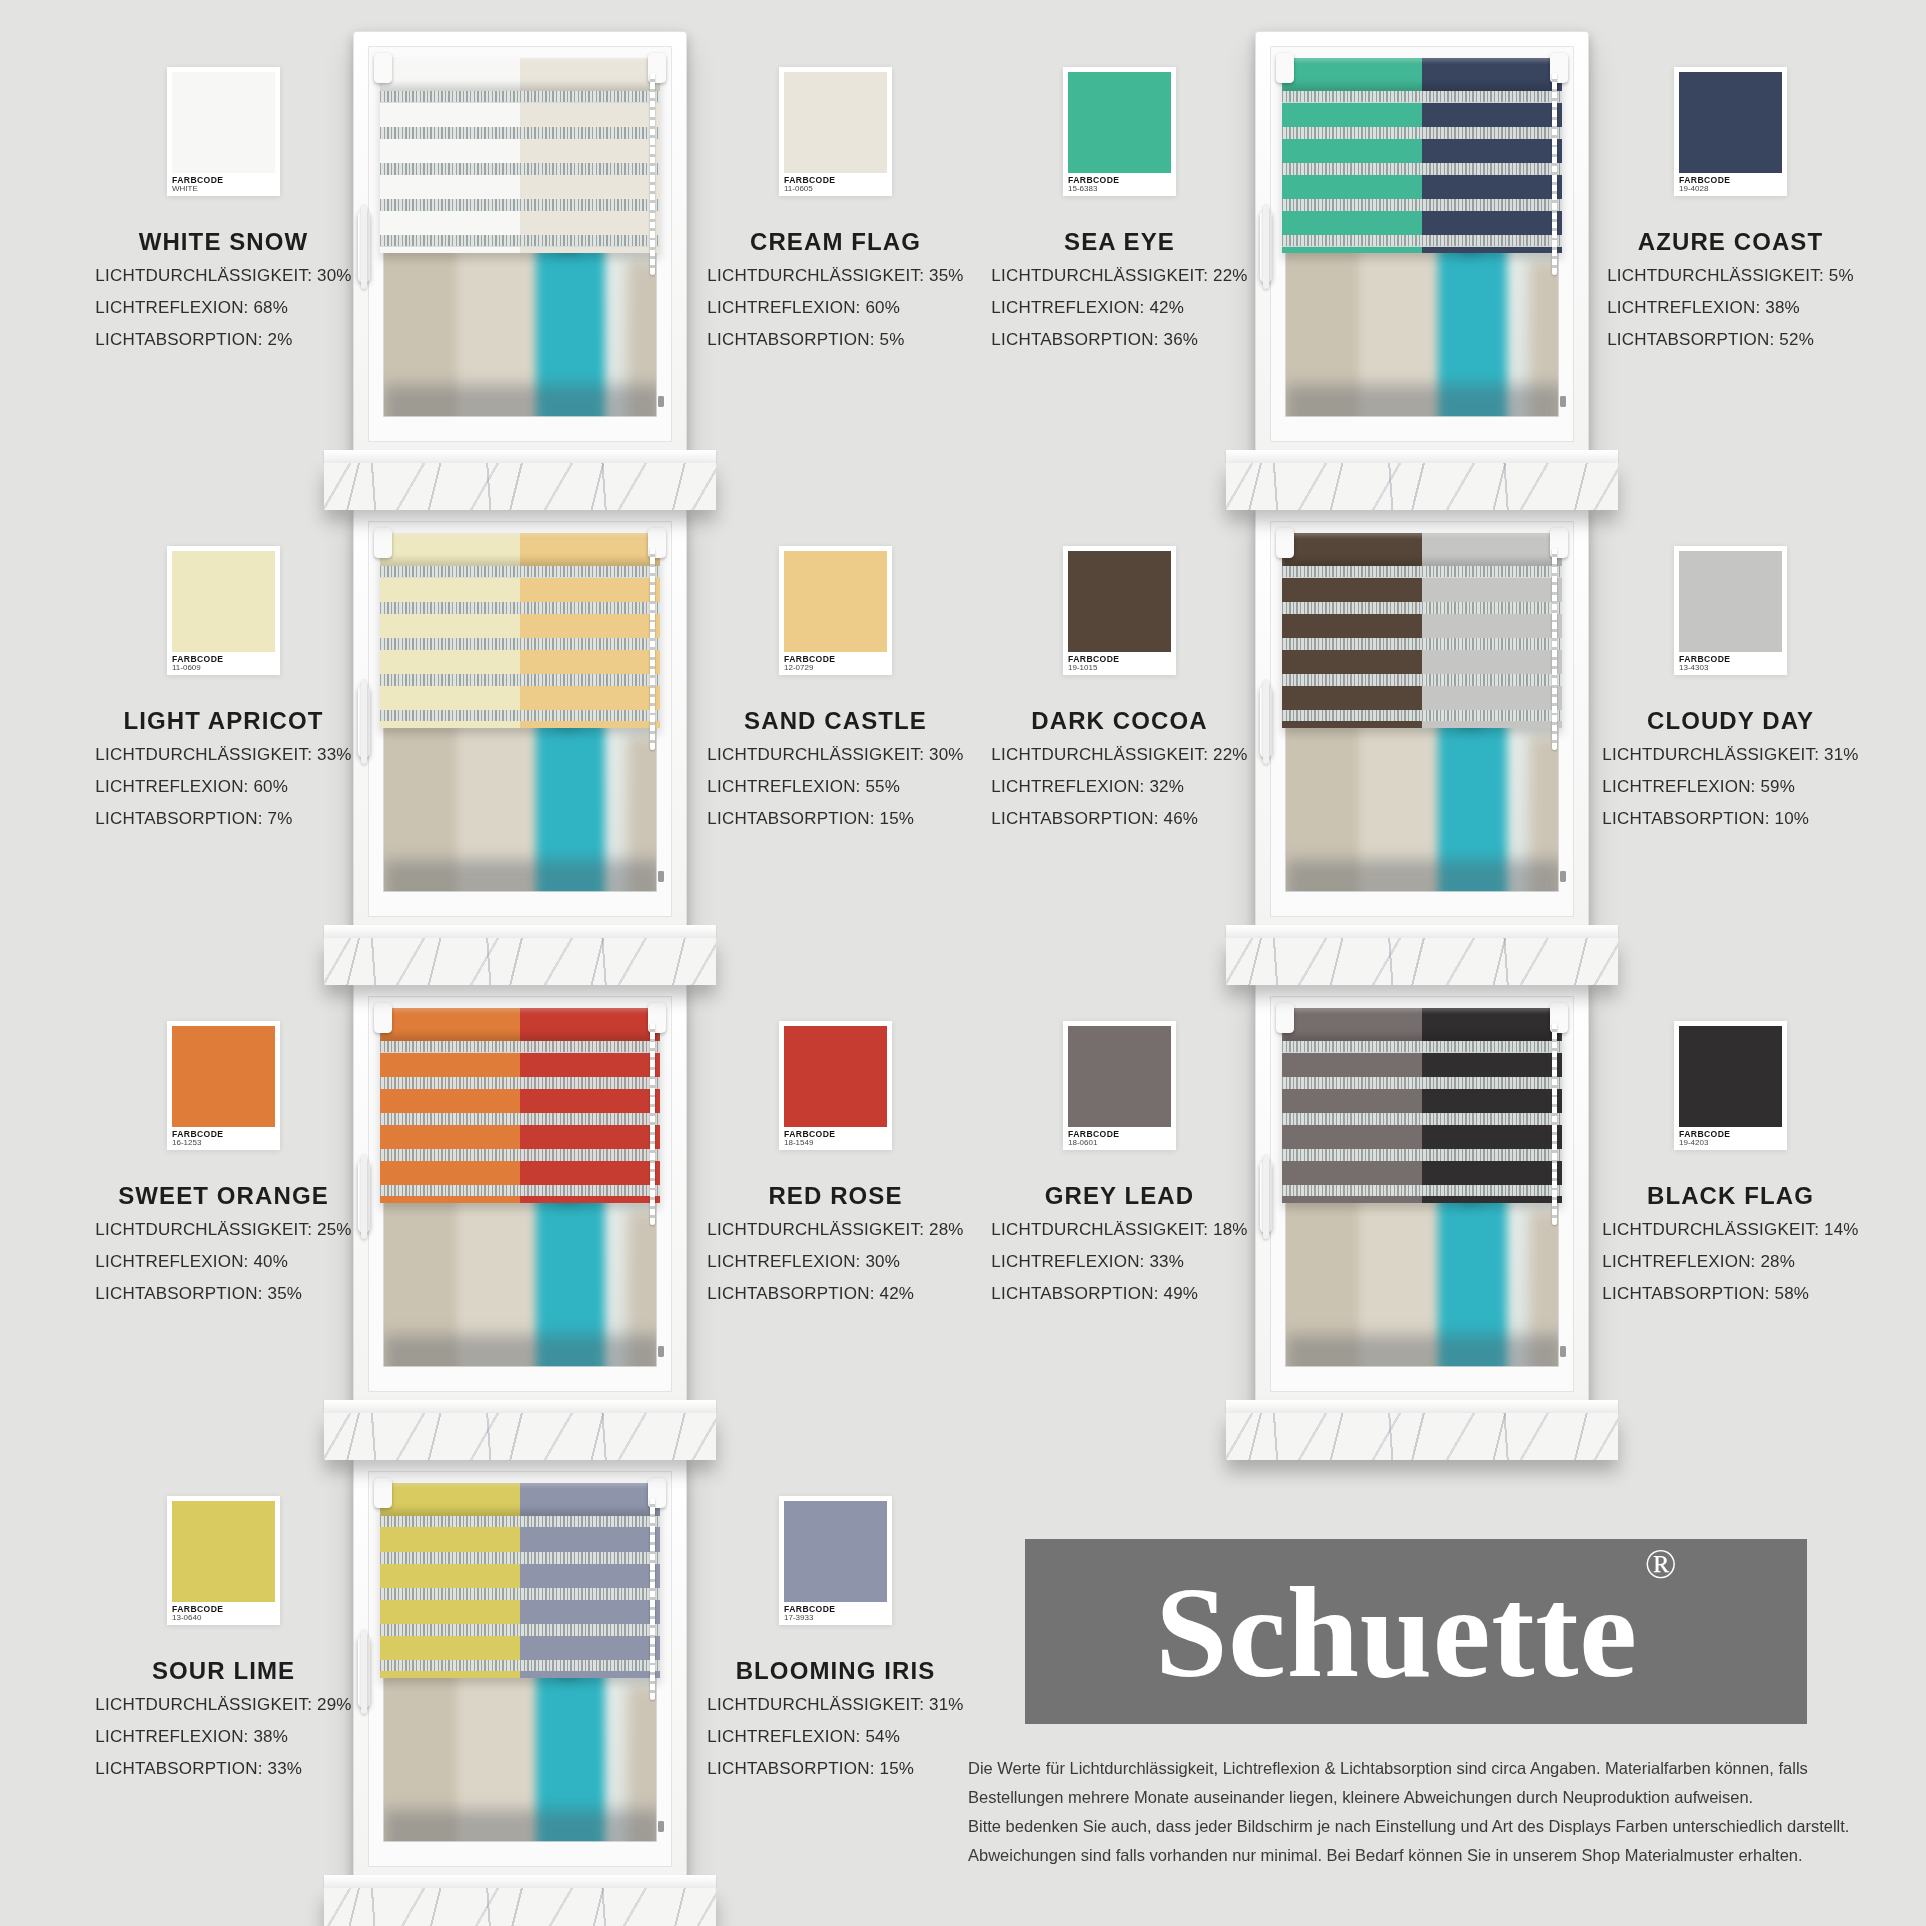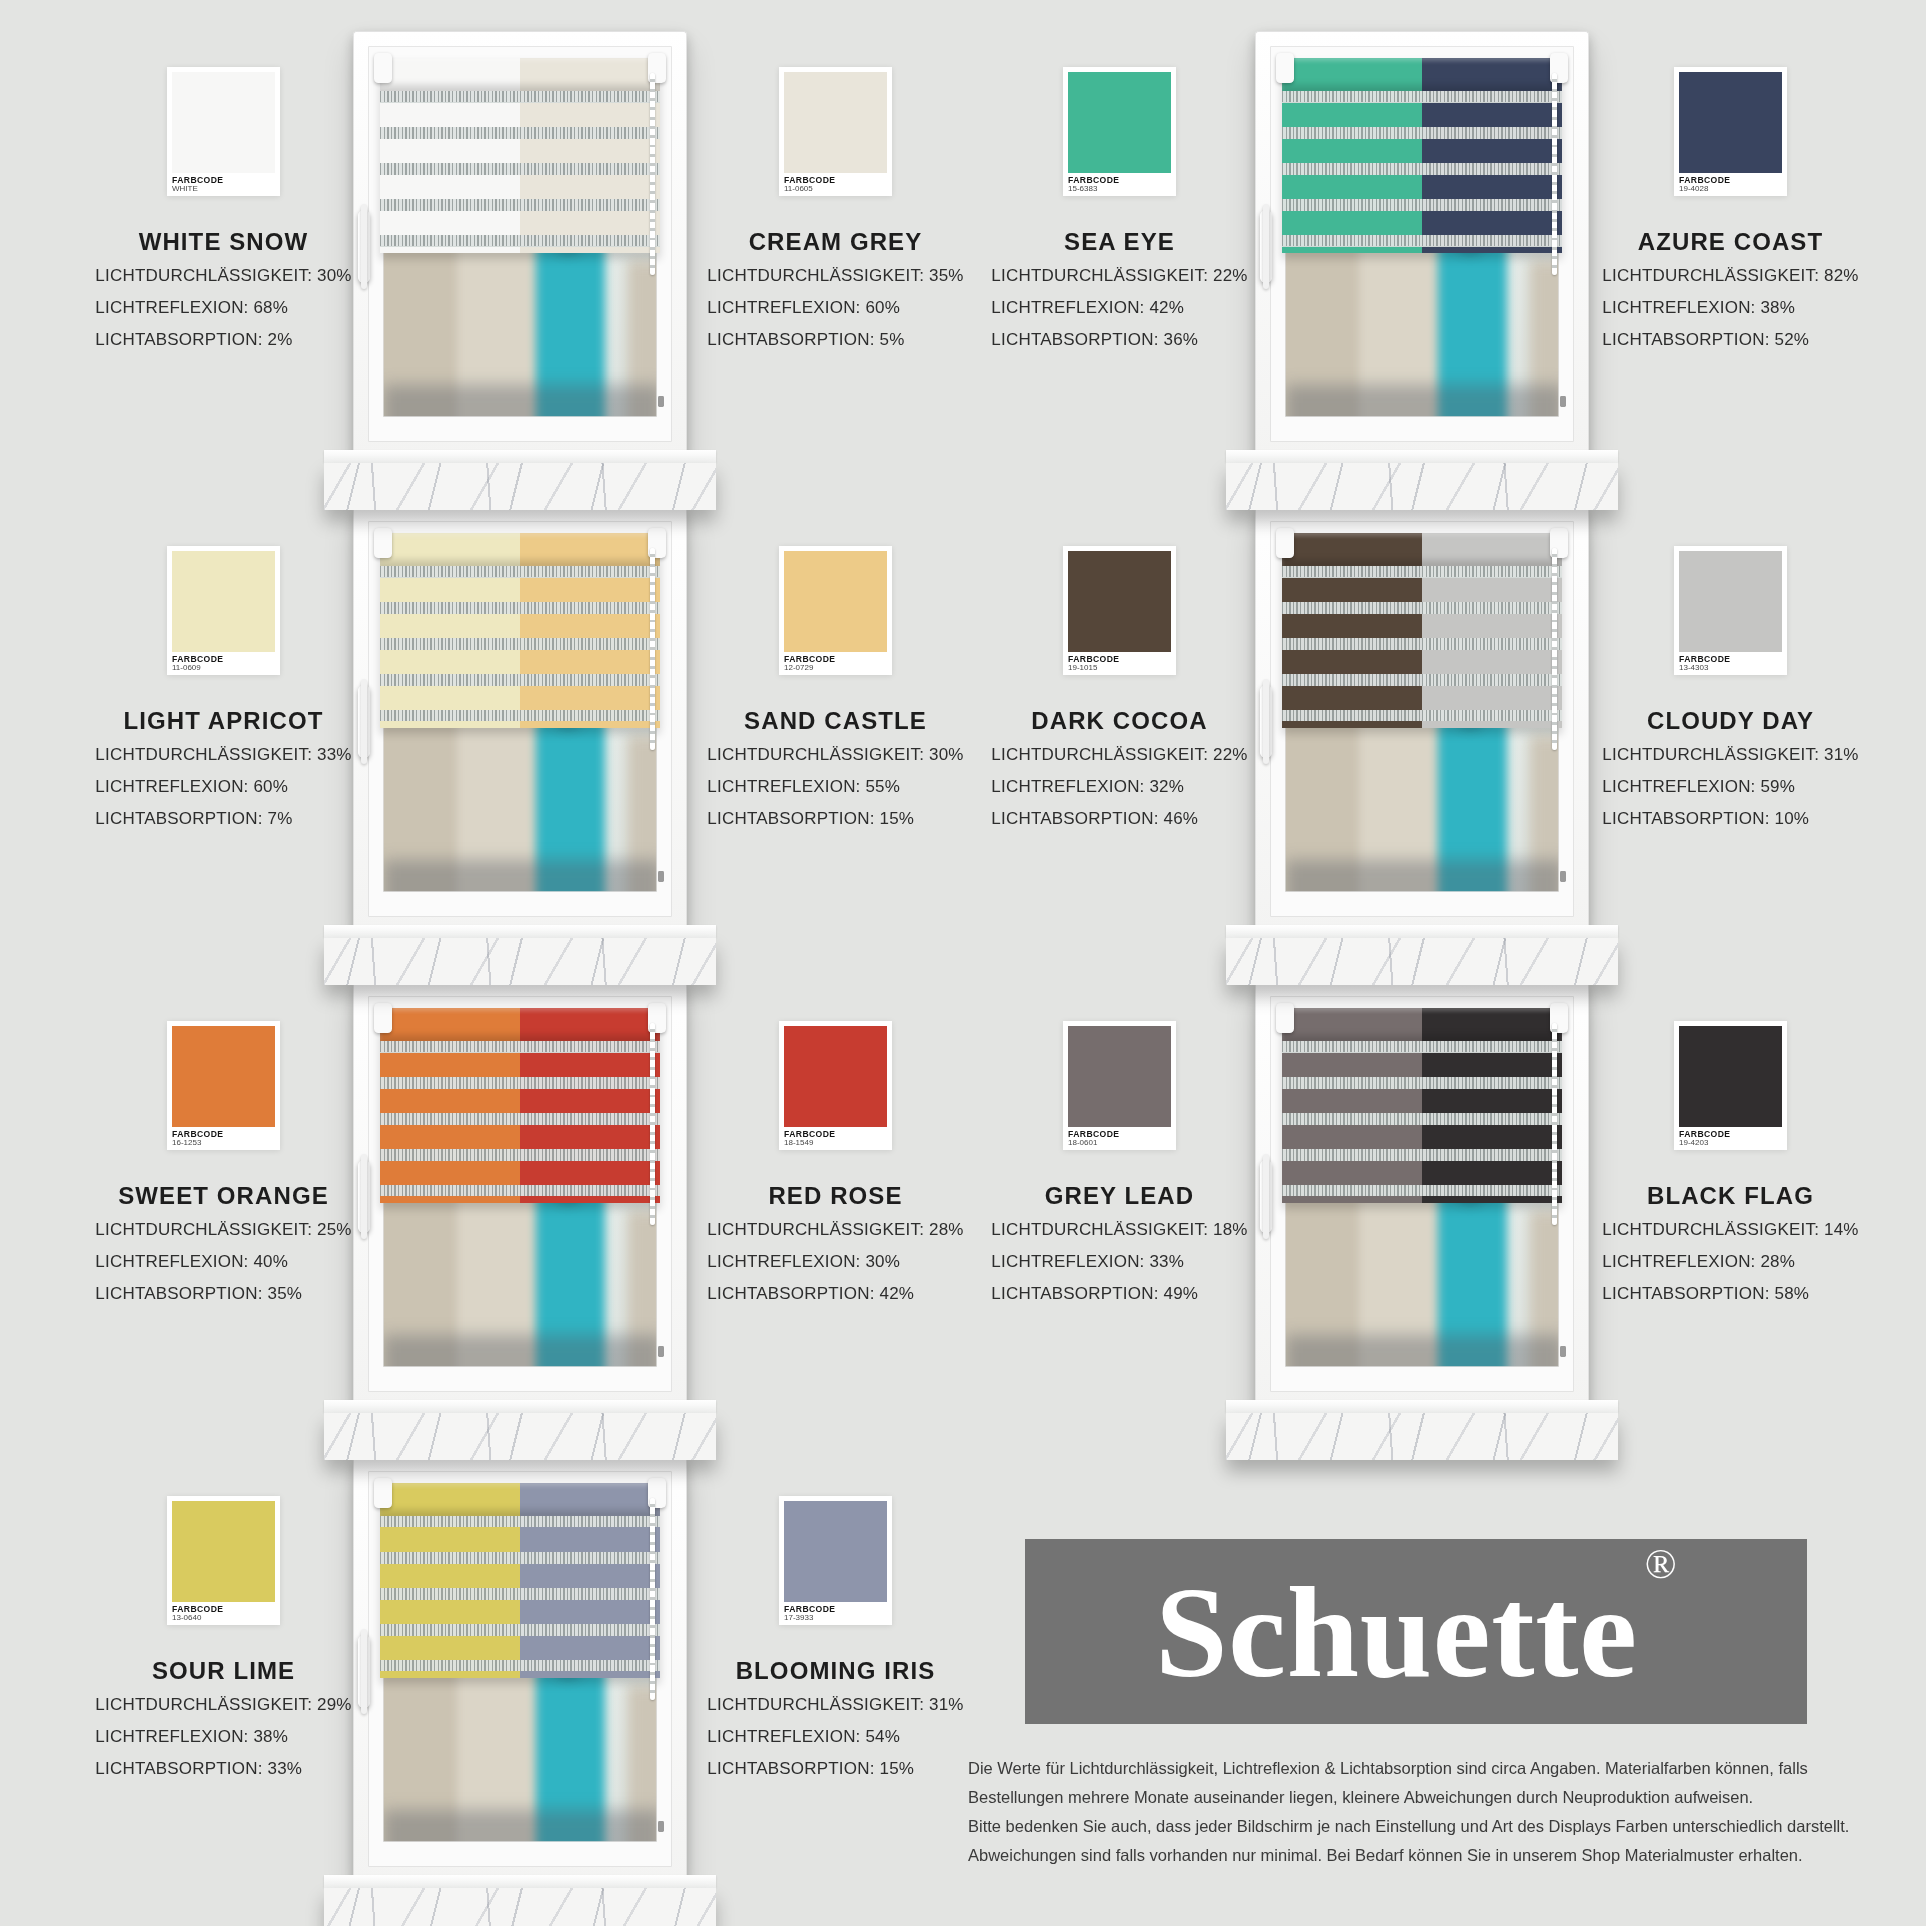--- a/index.html
+++ b/index.html
@@ -300,21 +300,21 @@
       <div class="stat">LICHTABSORPTION: 2%</div>
     </div>
   </div>
 
   <div class="info" style="left:663px;top:67px">
     <div class="swatch-card">
       <div class="swatch-color" style="background-color: rgb(233, 229, 218);"></div>
       <div class="swatch-label">FARBCODE</div>
       <div class="swatch-code">11-0605</div>
     </div>
-    <div class="color-name">CREAM GREY</div>
+    <div class="color-name">CREAM FLAG</div>
     <div class="stats">
       <div class="stat">LICHTDURCHLÄSSIGKEIT: 35%</div>
       <div class="stat">LICHTREFLEXION: 60%</div>
       <div class="stat">LICHTABSORPTION: 5%</div>
     </div>
   </div>
 
   <div class="info" style="left:947px;top:67px">
     <div class="swatch-card">
       <div class="swatch-color" style="background-color: rgb(66, 183, 149);"></div>
@@ -330,21 +330,21 @@
   </div>
 
   <div class="info" style="left:1558px;top:67px">
     <div class="swatch-card">
       <div class="swatch-color" style="background-color: rgb(57, 68, 95);"></div>
       <div class="swatch-label">FARBCODE</div>
       <div class="swatch-code">19-4028</div>
     </div>
     <div class="color-name">AZURE COAST</div>
     <div class="stats">
-      <div class="stat">LICHTDURCHLÄSSIGKEIT: 82%</div>
+      <div class="stat">LICHTDURCHLÄSSIGKEIT: 5%</div>
       <div class="stat">LICHTREFLEXION: 38%</div>
       <div class="stat">LICHTABSORPTION: 52%</div>
     </div>
   </div>
 
   <div class="info" style="left:51px;top:546px">
     <div class="swatch-card">
       <div class="swatch-color" style="background-color: rgb(238, 232, 192);"></div>
       <div class="swatch-label">FARBCODE</div>
       <div class="swatch-code">11-0609</div>

